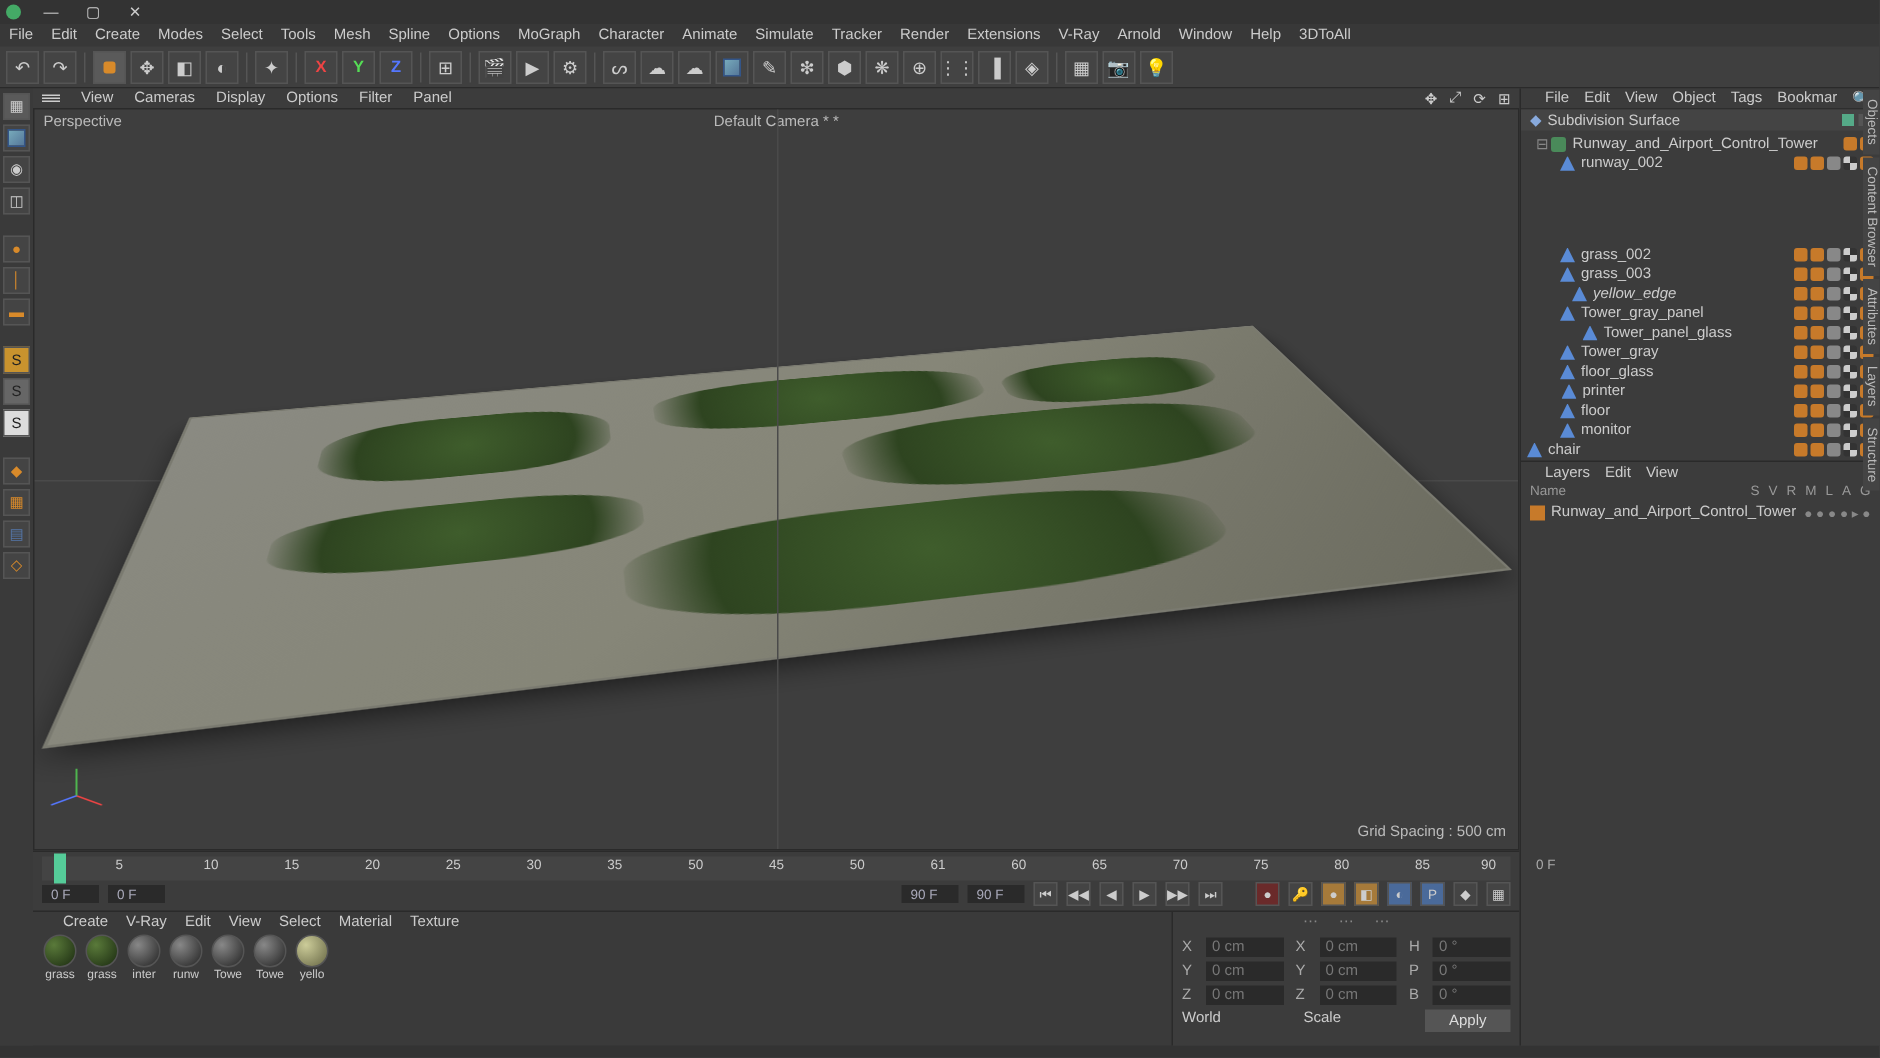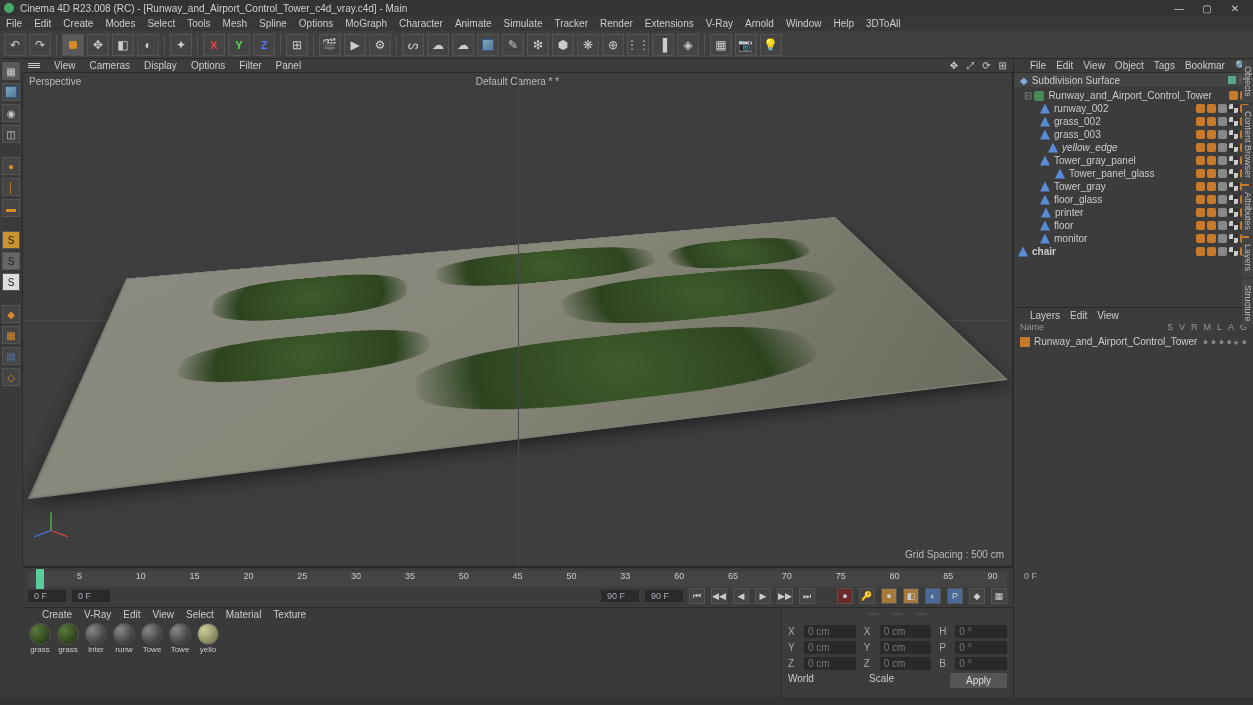--- a/index.html
+++ b/index.html
@@ -112,21 +112,20 @@
 .side-tabs{position:absolute;right:0;top:60px;width:11px;display:flex;flex-direction:column;gap:2px;}
 .side-tabs .t{writing-mode:vertical-rl;font-size:9px;background:#444;padding:6px 0;color:#bbb;}
 
 .statusbar{height:8px;background:#333;}
 </style>
 </head>
 <body>
 
 <div class="titlebar">
   <div class="app-ico"></div>
-  <div class="title">Cinema 4D R23.008 (RC) - [Runway_and_Airport_Control_Tower_c4d_vray.c4d] - Main</div>
   <div class="wctrl">
     <span>—</span>
     <span>▢</span>
     <span class="close">✕</span>
   </div>
 </div>
 
 <div class="mainmenu">
   <span>File</span>
   <span>Edit</span>
@@ -269,21 +268,21 @@
         <div class="tick" style="left:5%">5</div>
         <div class="tick" style="left:11%">10</div>
         <div class="tick" style="left:16.5%">15</div>
         <div class="tick" style="left:22%">20</div>
         <div class="tick" style="left:27.5%">25</div>
         <div class="tick" style="left:33%">30</div>
         <div class="tick" style="left:38.5%">35</div>
         <div class="tick" style="left:44%">50</div>
         <div class="tick" style="left:49.5%">45</div>
         <div class="tick" style="left:55%">50</div>
-        <div class="tick" style="left:60.5%">33</div>
+        <div class="tick" style="left:60.5%">61</div>
         <div class="tick" style="left:66%">60</div>
         <div class="tick" style="left:71.5%">65</div>
         <div class="tick" style="left:77%">70</div>
         <div class="tick" style="left:82.5%">75</div>
         <div class="tick" style="left:88%">80</div>
         <div class="tick" style="left:93.5%">85</div>
         <div class="tick" style="left:98%">90</div>
         <div class="tick" style="right:-30px;top:0;color:#aaa">0 F</div>
       </div>
       <div class="timectrls">
@@ -445,131 +444,131 @@
             <span class="ico"></span>
             <span class="name">runway_002</span>
             <div class="tags">
               <span class="tag-a"></span>
               <span class="tag-a"></span>
               <span class="tag-b"></span>
               <span class="tag-c"></span>
               <span class="tag-d"></span>
             </div>
           </div>
+          <div class="objrow" style="padding-left: 26px; margin-top: 48px;">
+            <span class="ico"></span>
+            <span class="name">grass_002</span>
+            <div class="tags">
+              <span class="tag-a"></span>
+              <span class="tag-a"></span>
+              <span class="tag-b"></span>
+              <span class="tag-c"></span>
+              <span class="tag-d"></span>
+            </div>
+          </div>
           <div class="objrow" style="padding-left: 26px;">
             <span class="ico"></span>
-            <span class="name">grass_002</span>
+            <span class="name">grass_003</span>
+            <div class="tags">
+              <span class="tag-a"></span>
+              <span class="tag-a"></span>
+              <span class="tag-b"></span>
+              <span class="tag-c"></span>
+              <span class="tag-d"></span>
+            </div>
+          </div>
+          <div class="objrow" style="padding-left: 34px; font-style: italic;">
+            <span class="ico"></span>
+            <span class="name">yellow_edge</span>
             <div class="tags">
               <span class="tag-a"></span>
               <span class="tag-a"></span>
               <span class="tag-b"></span>
               <span class="tag-c"></span>
               <span class="tag-d"></span>
             </div>
           </div>
           <div class="objrow" style="padding-left: 26px;">
             <span class="ico"></span>
-            <span class="name">grass_003</span>
-            <div class="tags">
-              <span class="tag-a"></span>
-              <span class="tag-a"></span>
-              <span class="tag-b"></span>
-              <span class="tag-c"></span>
-              <span class="tag-d"></span>
-            </div>
-          </div>
-          <div class="objrow" style="padding-left: 34px; font-style: italic;">
-            <span class="ico"></span>
-            <span class="name">yellow_edge</span>
+            <span class="name">Tower_gray_panel</span>
+            <div class="tags">
+              <span class="tag-a"></span>
+              <span class="tag-a"></span>
+              <span class="tag-b"></span>
+              <span class="tag-c"></span>
+              <span class="tag-d"></span>
+            </div>
+          </div>
+          <div class="objrow" style="padding-left: 41px;">
+            <span class="ico"></span>
+            <span class="name">Tower_panel_glass</span>
             <div class="tags">
               <span class="tag-a"></span>
               <span class="tag-a"></span>
               <span class="tag-b"></span>
               <span class="tag-c"></span>
               <span class="tag-d"></span>
             </div>
           </div>
           <div class="objrow" style="padding-left: 26px;">
             <span class="ico"></span>
-            <span class="name">Tower_gray_panel</span>
-            <div class="tags">
-              <span class="tag-a"></span>
-              <span class="tag-a"></span>
-              <span class="tag-b"></span>
-              <span class="tag-c"></span>
-              <span class="tag-d"></span>
-            </div>
-          </div>
-          <div class="objrow" style="padding-left: 41px;">
-            <span class="ico"></span>
-            <span class="name">Tower_panel_glass</span>
+            <span class="name">Tower_gray</span>
             <div class="tags">
               <span class="tag-a"></span>
               <span class="tag-a"></span>
               <span class="tag-b"></span>
               <span class="tag-c"></span>
               <span class="tag-d"></span>
             </div>
           </div>
           <div class="objrow" style="padding-left: 26px;">
             <span class="ico"></span>
-            <span class="name">Tower_gray</span>
+            <span class="name">floor_glass</span>
+            <div class="tags">
+              <span class="tag-a"></span>
+              <span class="tag-a"></span>
+              <span class="tag-b"></span>
+              <span class="tag-c"></span>
+              <span class="tag-d"></span>
+            </div>
+          </div>
+          <div class="objrow" style="padding-left: 27px;">
+            <span class="ico"></span>
+            <span class="name">printer</span>
             <div class="tags">
               <span class="tag-a"></span>
               <span class="tag-a"></span>
               <span class="tag-b"></span>
               <span class="tag-c"></span>
               <span class="tag-d"></span>
             </div>
           </div>
           <div class="objrow" style="padding-left: 26px;">
             <span class="ico"></span>
-            <span class="name">floor_glass</span>
-            <div class="tags">
-              <span class="tag-a"></span>
-              <span class="tag-a"></span>
-              <span class="tag-b"></span>
-              <span class="tag-c"></span>
-              <span class="tag-d"></span>
-            </div>
-          </div>
-          <div class="objrow" style="padding-left: 27px;">
-            <span class="ico"></span>
-            <span class="name">printer</span>
+            <span class="name">floor</span>
             <div class="tags">
               <span class="tag-a"></span>
               <span class="tag-a"></span>
               <span class="tag-b"></span>
               <span class="tag-c"></span>
               <span class="tag-d"></span>
             </div>
           </div>
           <div class="objrow" style="padding-left: 26px;">
             <span class="ico"></span>
-            <span class="name">floor</span>
-            <div class="tags">
-              <span class="tag-a"></span>
-              <span class="tag-a"></span>
-              <span class="tag-b"></span>
-              <span class="tag-c"></span>
-              <span class="tag-d"></span>
-            </div>
-          </div>
-          <div class="objrow" style="padding-left: 26px;">
-            <span class="ico"></span>
             <span class="name">monitor</span>
             <div class="tags">
               <span class="tag-a"></span>
               <span class="tag-a"></span>
               <span class="tag-b"></span>
               <span class="tag-c"></span>
               <span class="tag-d"></span>
             </div>
           </div>
-          <div class="objrow" style=" font-weight: bold;">
+          <div class="objrow" style="">
             <span class="ico"></span>
             <span class="name">chair</span>
             <div class="tags">
               <span class="tag-a"></span>
               <span class="tag-a"></span>
               <span class="tag-b"></span>
               <span class="tag-c"></span>
               <span class="tag-d"></span>
             </div>
           </div>

